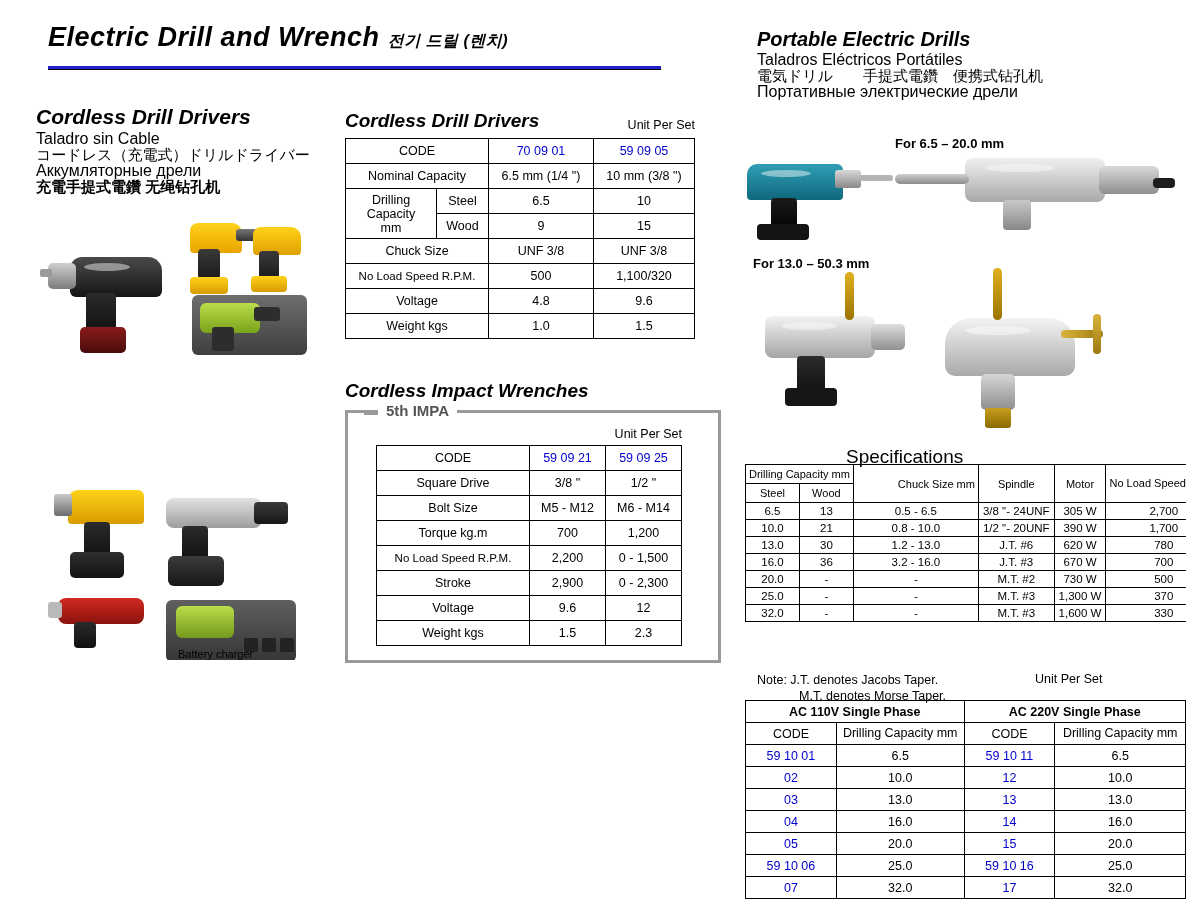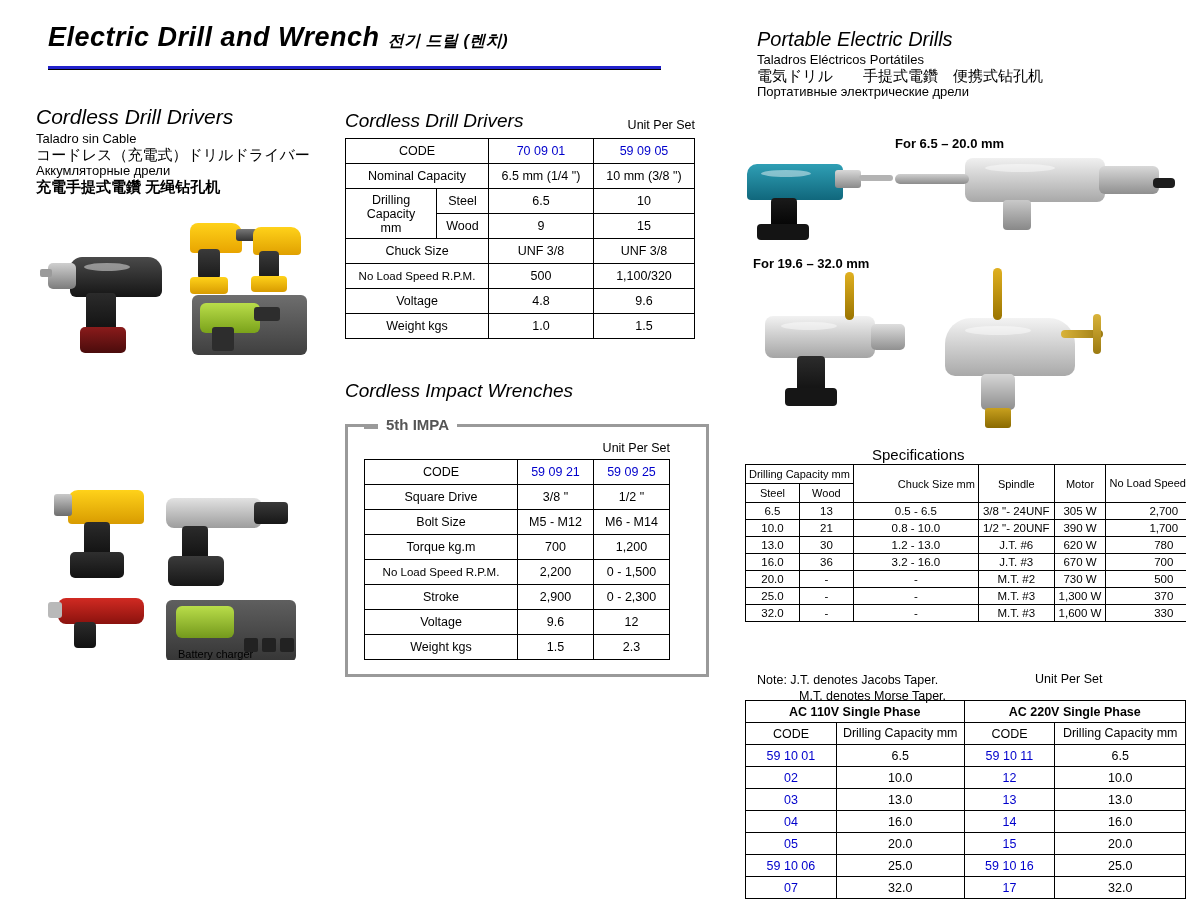--- a/index.html
+++ b/index.html
@@ -20,23 +20,23 @@
     letter-spacing:0.5px;white-space:nowrap;
   }
   .header-title .kr2{font-size:16px;font-style:italic;}
   .header-rule{
     position:absolute;left:0;top:44px;width:613px;height:0;
     border-top:3px solid #2222cc;border-bottom:1px solid #000;
   }
 
   
   .sec-title{
-    font-size:20px;font-weight:normal;font-style:italic;
-  }
-  .sub-line{font-size:13px;line-height:16px;}
+    font-size:20px;font-weight:bold;font-style:italic;
+  }
+  .sub-line{font-size:16px;line-height:16px;}
   .sub-line.cjk{font-size:15px;}
   .sub-line.bigcjk{font-size:15px;font-weight:bold;}
 
   #left-head{position:absolute;left:36px;top:105px;width:290px;}
   #left-head .sec-title{font-size:21px;}
   #left-head .l{margin-top:2px;}
 
   .caption{position:absolute;font-size:11px;}
 
   
@@ -59,23 +59,23 @@
   #cdd-block{position:absolute;left:345px;top:110px;width:350px;}
   #cdd-block .sec-title{font-size:19px;}
   #cdd-title-row{display:flex;align-items:flex-end;justify-content:space-between;}
   #cdd-table{margin-top:6px;width:350px;}
   #cdd-table td{height:18px;}
 
   
   #ciw-block{position:absolute;left:345px;top:380px;width:355px;}
   #ciw-block .sec-title{font-size:19px;}
   .impa-frame{
-    margin-top:22px;
+    margin-top:8px;
     border:3px solid #9a9a9a;
-    padding:10px 12px 14px 16px;
+    padding:10px 12px 14px 28px;
     width:330px;
     position:relative;
     background:#fff;
   }
   .impa-badge{
     position:absolute;left:30px;top:-11px;background:#fff;
     padding:0 8px;font-size:15px;font-weight:bold;color:#555;
   }
   .impa-badge-line{
     position:absolute;left:16px;top:-1px;width:14px;border-top:3px solid #9a9a9a;
@@ -83,21 +83,21 @@
   #ciw-table{width:306px;margin-top:4px;}
   #ciw-table td{height:18px;}
 
   
   #right-head{position:absolute;left:757px;top:28px;width:420px;}
   #right-head .sec-title{font-size:20px;}
   #right-head .l{margin-top:1px;}
 
   .photo-label{position:absolute;font-size:13px;font-weight:bold;}
 
-  #spec-caption{position:absolute;left:872px;top:446px;font-size:15px;}
+  #spec-caption{position:absolute;left:846px;top:446px;font-size:19px;}
 
   #spec-table{position:absolute;left:745px;top:464px;}
   #spec-table table{font-size:11.5px;}
   #spec-table td,#spec-table th{padding:1px 4px;height:14px;}
   #spec-table .hdr td{font-size:11px;line-height:12px;padding:2px 3px;}
 
   #note{position:absolute;left:757px;top:672px;font-size:12.5px;line-height:16px;}
   #note-ups{position:absolute;left:1035px;top:672px;font-size:12.5px;}
 
   #ac-table{position:absolute;left:745px;top:700px;}
@@ -291,21 +291,21 @@
   </div>
 
   <div id="right-head">
     <div class="sec-title">Portable Electric Drills</div>
     <div class="sub-line l">Taladros Eléctricos Portátiles</div>
     <div class="sub-line cjk">電気ドリル　　手提式電鑽　便携式钻孔机</div>
     <div class="sub-line">Портативные электрические дрели</div>
   </div>
 
   <div class="photo-label" style="left:895px;top:136px;">For 6.5 – 20.0 mm</div>
-  <div class="photo-label" style="left:753px;top:256px;">For 19.6 – 32.0 mm</div>
+  <div class="photo-label" style="left:753px;top:256px;">For 13.0 – 50.3 mm</div>
 
   <div class="img-box" style="left:735px;top:148px;width:440px;height:100px;">
 
     <div class="drill-body" style="left:12px;top:16px;width:96px;height:36px;background:linear-gradient(180deg,#2f9fb5,#10677c);border-radius:10px 6px 4px 4px;"></div>
     <div class="shine" style="left:26px;top:22px;width:50px;height:7px;"></div>
     <div class="drill-body" style="left:100px;top:22px;width:26px;height:18px;background:linear-gradient(180deg,#d8d8d8,#8a8a8a);border-radius:3px;"></div>
     <div class="drill-body" style="left:124px;top:27px;width:34px;height:6px;background:#b3b3b3;"></div>
     <div class="drill-body" style="left:36px;top:50px;width:26px;height:34px;background:linear-gradient(180deg,#1a1a1a,#000);border-radius:4px;"></div>
     <div class="drill-body" style="left:22px;top:76px;width:52px;height:16px;background:#141414;border-radius:4px;"></div>
 

